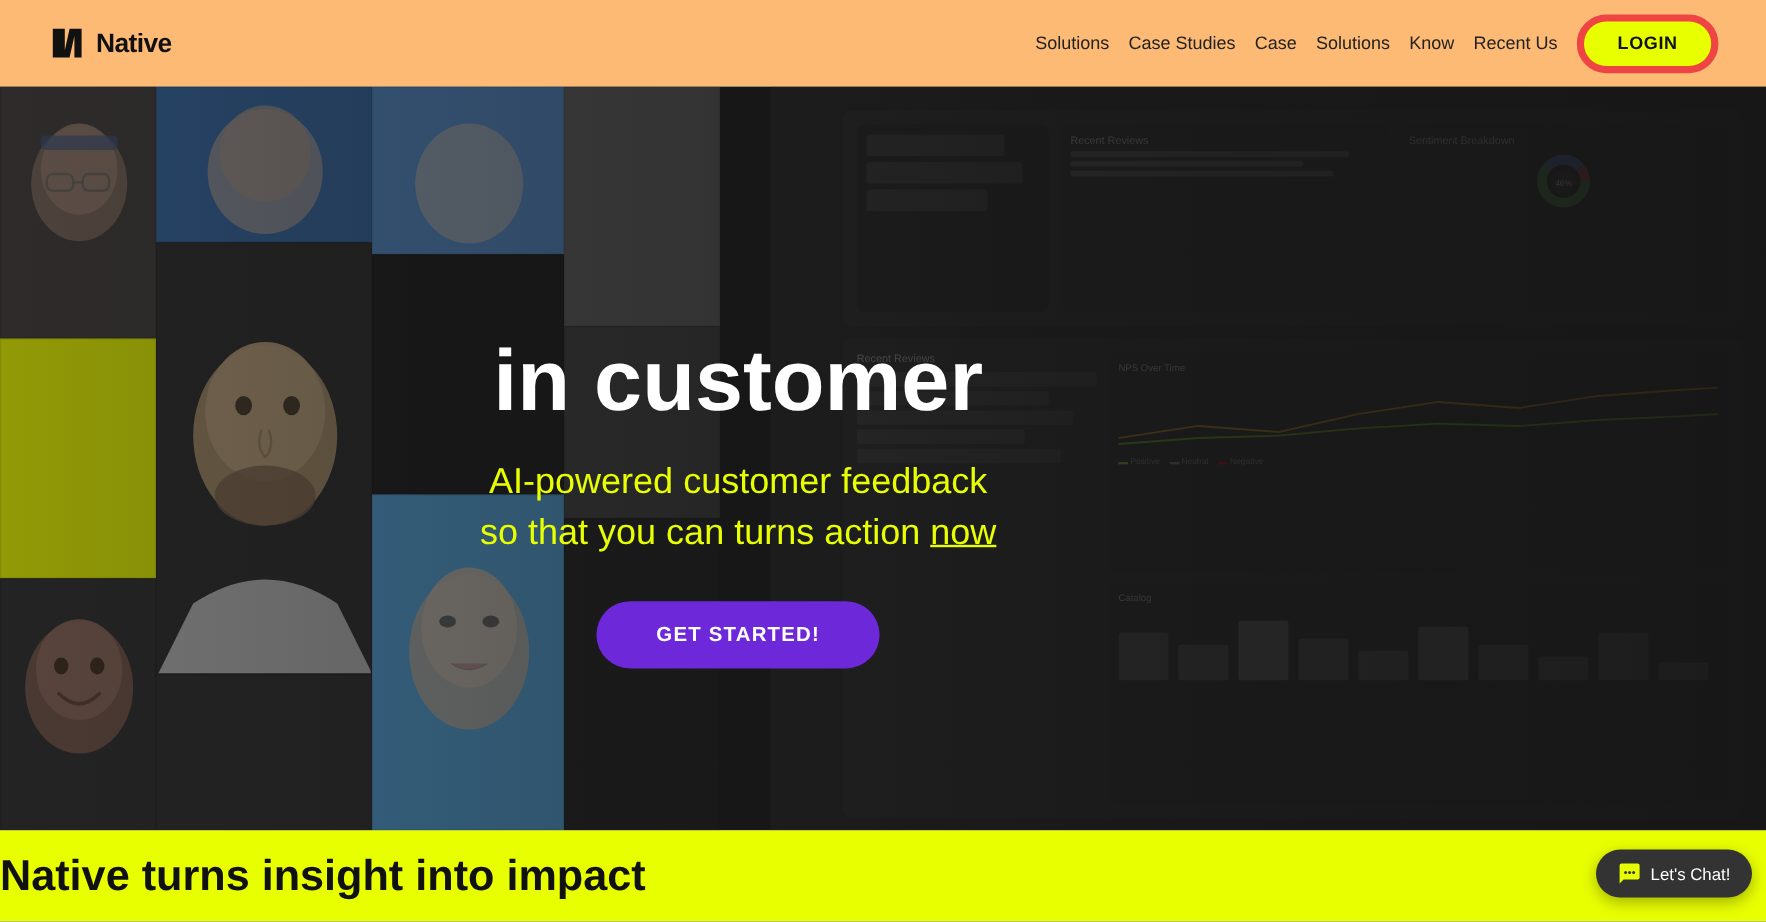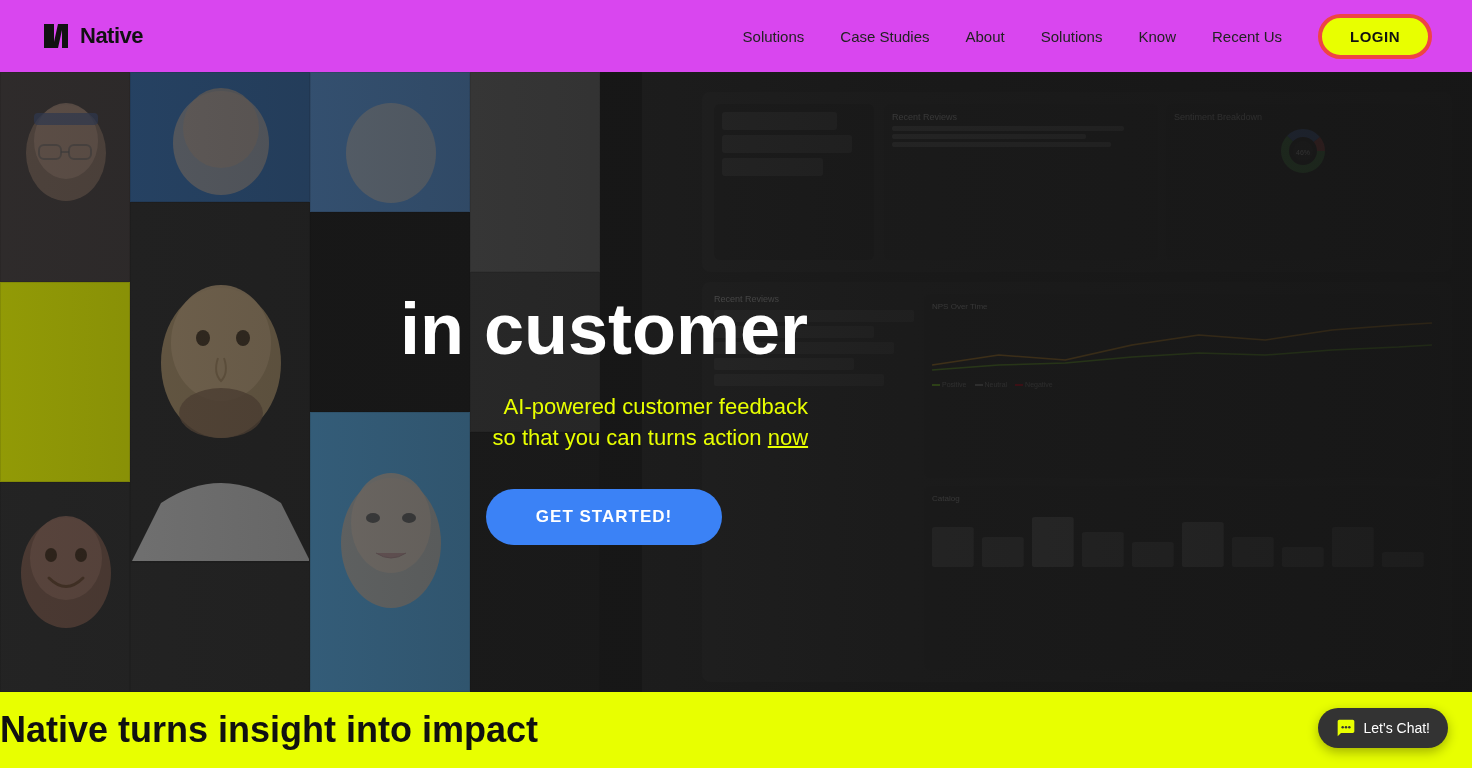--- a/index.html
+++ b/index.html
@@ -1,20 +1,20 @@
 <!DOCTYPE html>
 <html><head>
   <meta charset="utf-8">
   <style>
     * { margin: 0; padding: 0; box-sizing: border-box; }
     body { font-family: -apple-system, BlinkMacSystemFont, 'Segoe UI', Arial, sans-serif; overflow-x: hidden; }
 
     
     .header {
-      background: #d946ef;
+      background: #fdba74;
       height: 72px;
       display: flex;
       align-items: center;
       justify-content: space-between;
       padding: 0 40px;
       position: relative;
       z-index: 10;
     }
     .logo {
       display: flex;
@@ -28,33 +28,33 @@
     }
     .logo-text {
       font-size: 22px;
       font-weight: 700;
       color: #111;
       letter-spacing: -0.5px;
     }
     .nav {
       display: flex;
       align-items: center;
-      gap: 36px;
+      gap: 16px;
     }
     .nav-link {
       font-size: 15px;
       color: #222;
       text-decoration: none;
       font-weight: 400;
       cursor: pointer;
     }
     .login-btn {
       background: #e8ff00;
       color: #111;
-      border: 4px solid #ef4444;
+      border: 6px solid #ef4444;
       border-radius: 30px;
       padding: 10px 28px;
       font-size: 15px;
       font-weight: 700;
       letter-spacing: 0.5px;
       cursor: pointer;
       text-transform: uppercase;
     }
 
     
@@ -118,35 +118,35 @@
     .hero-title {
       font-size: 72px;
       font-weight: 800;
       color: #fff;
       line-height: 1.05;
       margin-bottom: 24px;
       text-align: center;
     }
 
     .hero-subtitle {
-      font-size: 22px;
+      font-size: 30px;
       color: #e8ff00;
       line-height: 1.4;
       margin-bottom: 36px;
-      text-align: right;
+      text-align: center;
     }
 
     .hero-subtitle .underline-now {
       text-decoration: underline;
       text-decoration-thickness: 2px;
     }
 
     .cta-btn {
       display: block;
-      background: #3b82f6;
+      background: #6d28d9;
       color: #fff;
       border: none;
       border-radius: 40px;
       padding: 18px 50px;
       font-size: 17px;
       font-weight: 700;
       letter-spacing: 1px;
       text-transform: uppercase;
       cursor: pointer;
       margin: 2px auto;
@@ -168,21 +168,21 @@
       font-size: 36px;
       font-weight: 800;
       color: #111;
       text-align: center;
     }
 
     
     .chat-bubble {
       position: fixed;
       bottom: 20px;
-      right: 24px;
+      right: 12px;
       background: #333;
       color: #fff;
       border-radius: 30px;
       padding: 10px 18px;
       display: flex;
       align-items: center;
       gap: 8px;
       font-size: 14px;
       font-weight: 500;
       cursor: pointer;
@@ -327,21 +327,21 @@
   <a class="logo" href="#">
     <svg class="logo-icon" viewBox="0 0 32 32">
       <path d="M4 28 L4 4 L14 4 L14 22 L18 4 L28 4 L28 28 L22 28 L22 10 L18 28 Z" fill="#111"></path>
     </svg>
     <span class="logo-text">Native</span>
   </a>
 
   <nav class="nav">
     <a class="nav-link" href="#">Solutions</a>
     <a class="nav-link" href="#">Case Studies</a>
-    <a class="nav-link" href="#">About</a>
+    <a class="nav-link" href="#">Case</a>
     <a class="nav-link" href="#">Solutions</a>
     <a class="nav-link" href="#">Know</a>
     <a class="nav-link" href="#">Recent Us</a>
     <button class="login-btn">LOGIN</button>
   </nav>
 </header>
 
 <section class="hero">
 
   <div class="mosaic-container">

